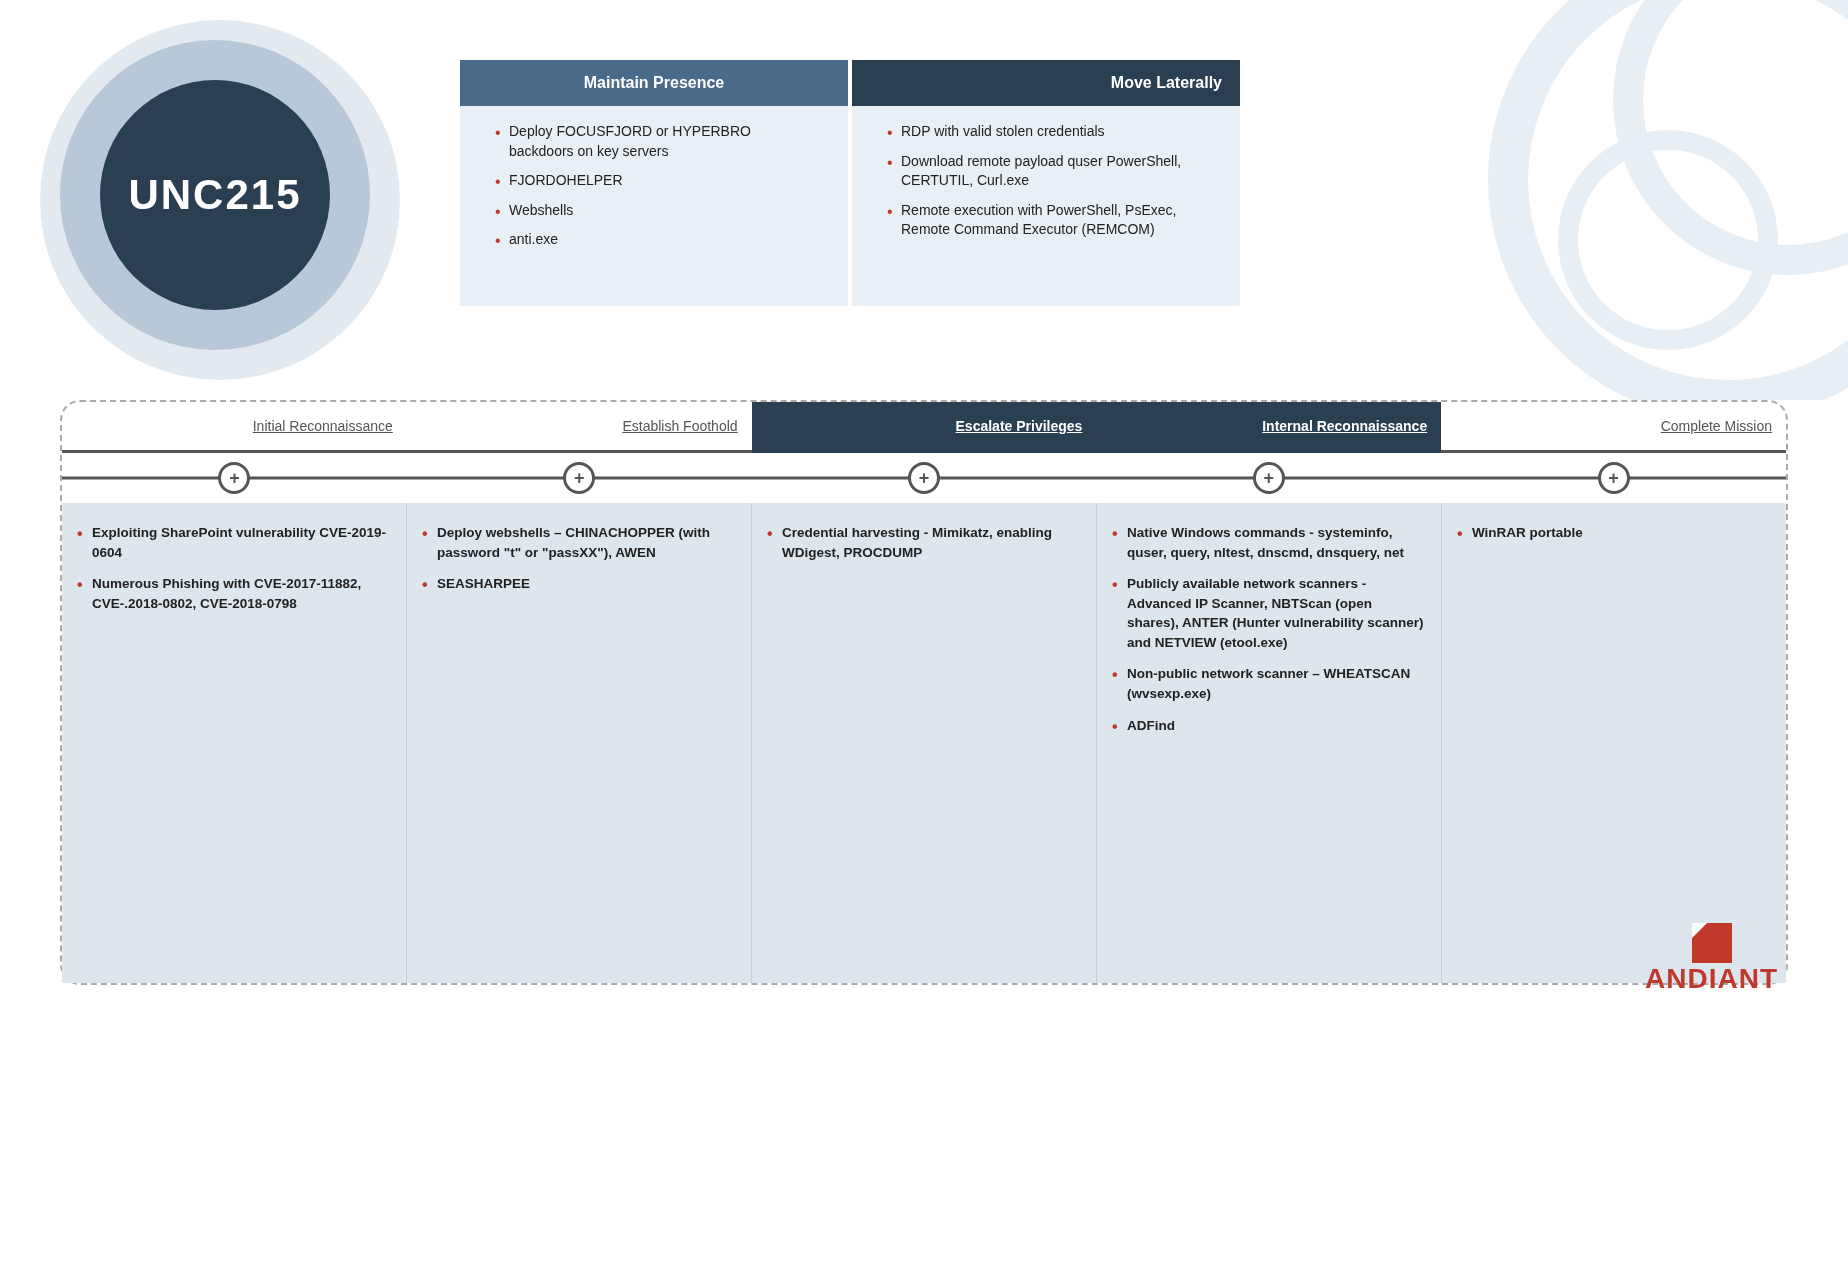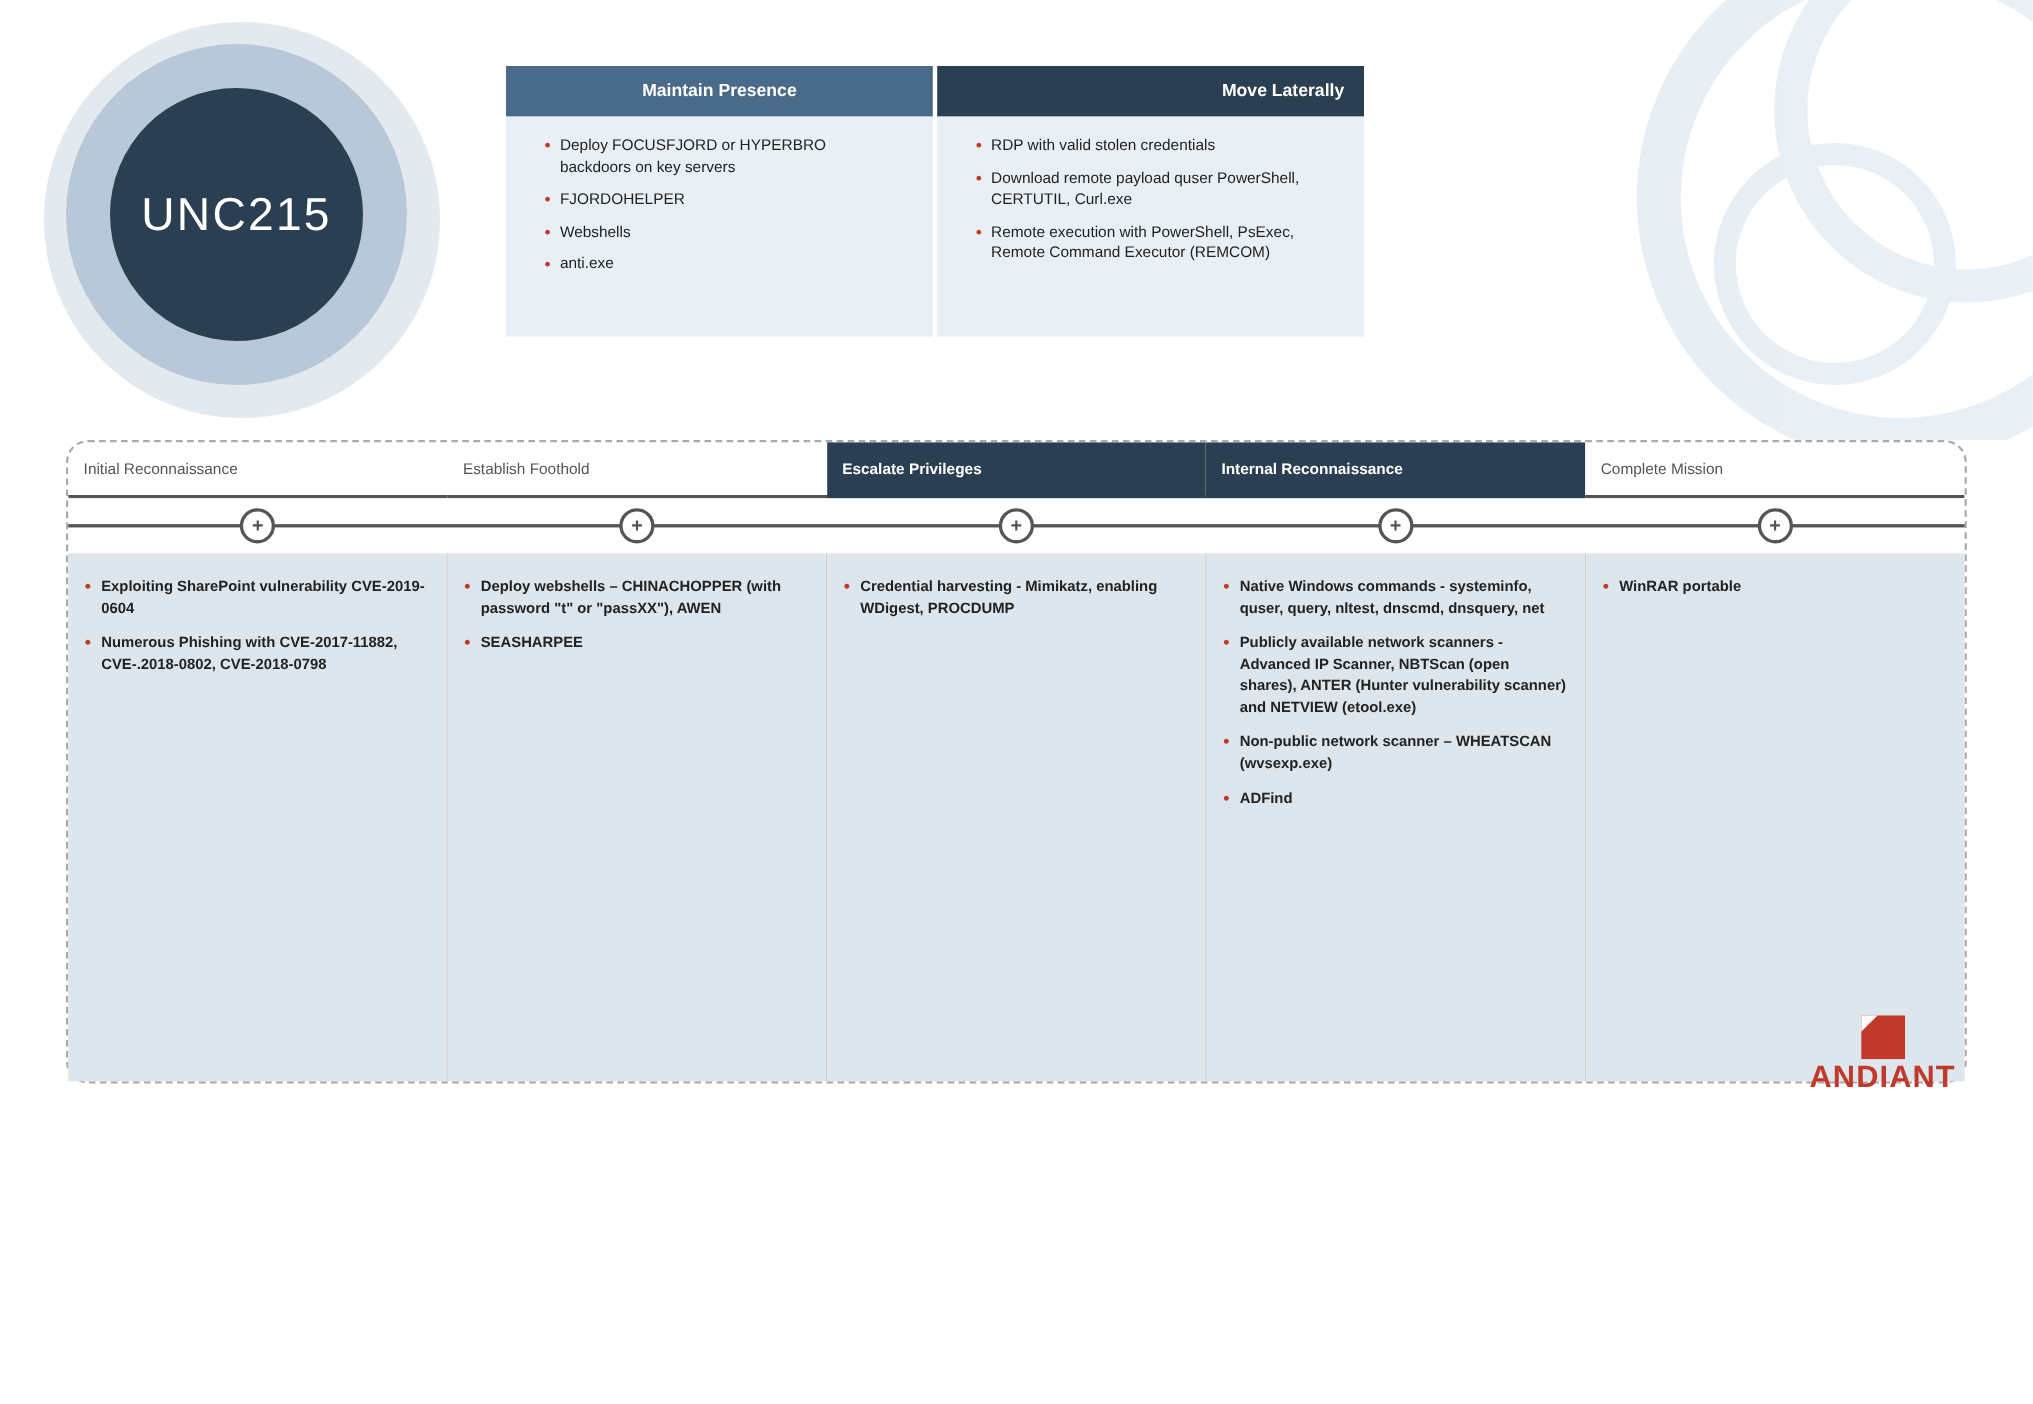--- a/index.html
+++ b/index.html
@@ -54,21 +54,21 @@
       border-radius: 50%;
       background: #2b3f52;
       display: flex;
       align-items: center;
       justify-content: center;
     }
 
     .unc-text {
       color: #fff;
       font-size: 42px;
-      font-weight: 400;
+      font-weight: 700;
       letter-spacing: 2px;
       font-family: Arial Black, Arial, sans-serif;
     }
 
     
     .top-cards-area {
       display: flex;
       gap: 0;
       margin-left: 80px;
       margin-top: 20px;
@@ -143,27 +143,28 @@
     
     .phase-headers {
       display: flex;
       border-radius: 18px 18px 0 0;
       overflow: hidden;
     }
 
     .phase-header {
       flex: 1;
       padding: 16px 14px;
-      text-align: left;
+      text-align: right;
       font-size: 14px;
       font-weight: 400;
       color: #555;
       background: transparent;
       border-bottom: 3px solid #555;
       position: relative;
+      text-decoration: underline;
     }
 
     .phase-header.active {
       background: #2b3f52;
       color: #fff;
       font-weight: 700;
       border-bottom: 3px solid #2b3f52;
     }
 
     .phase-header-text {

